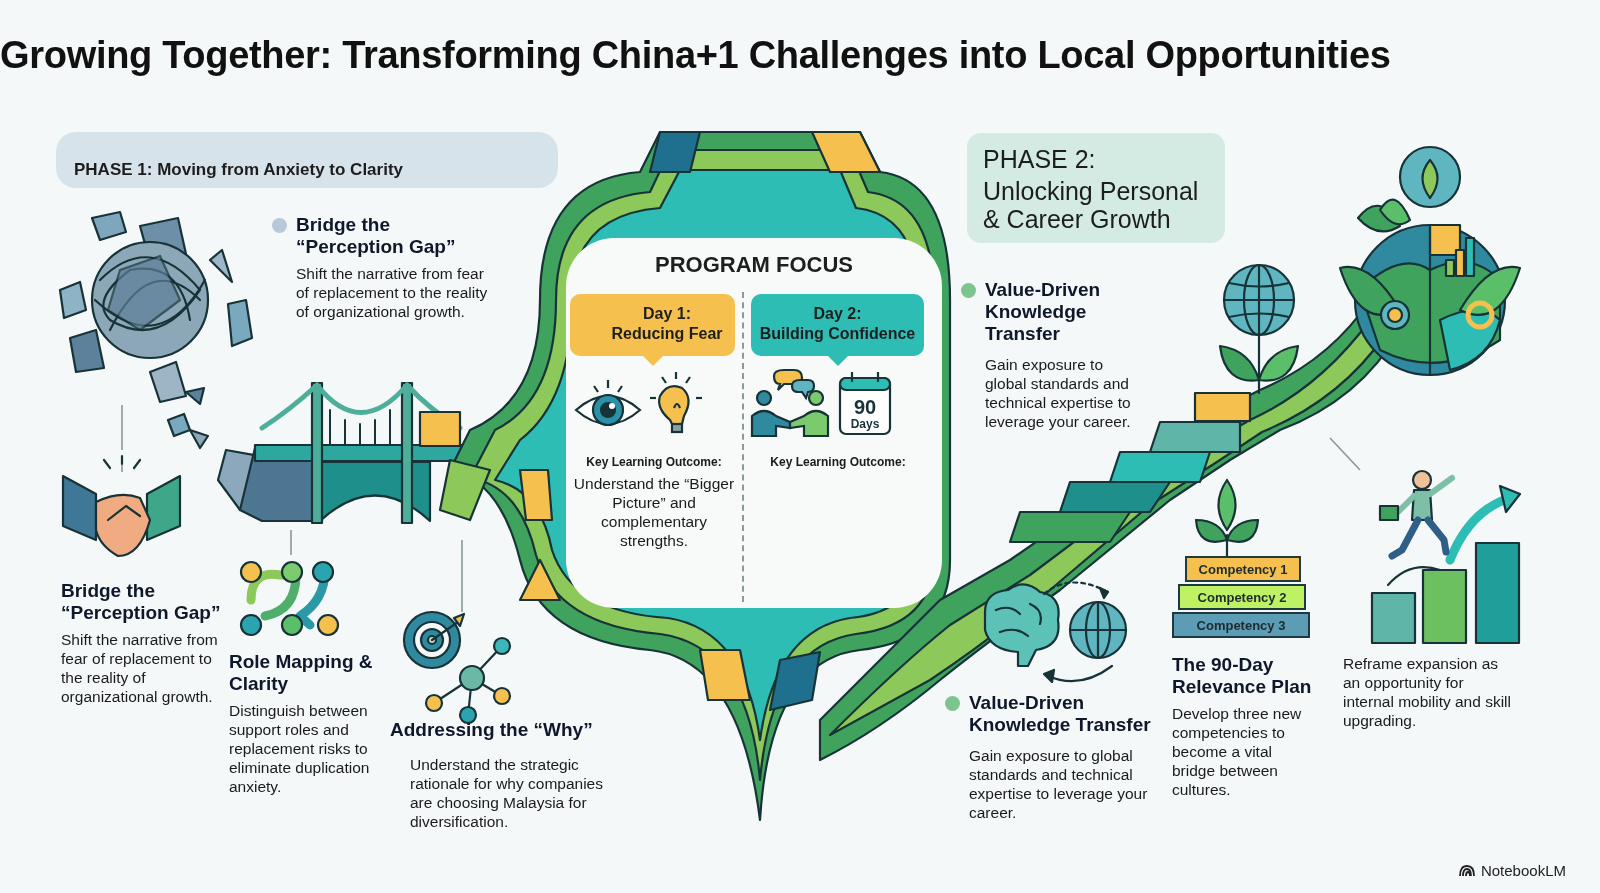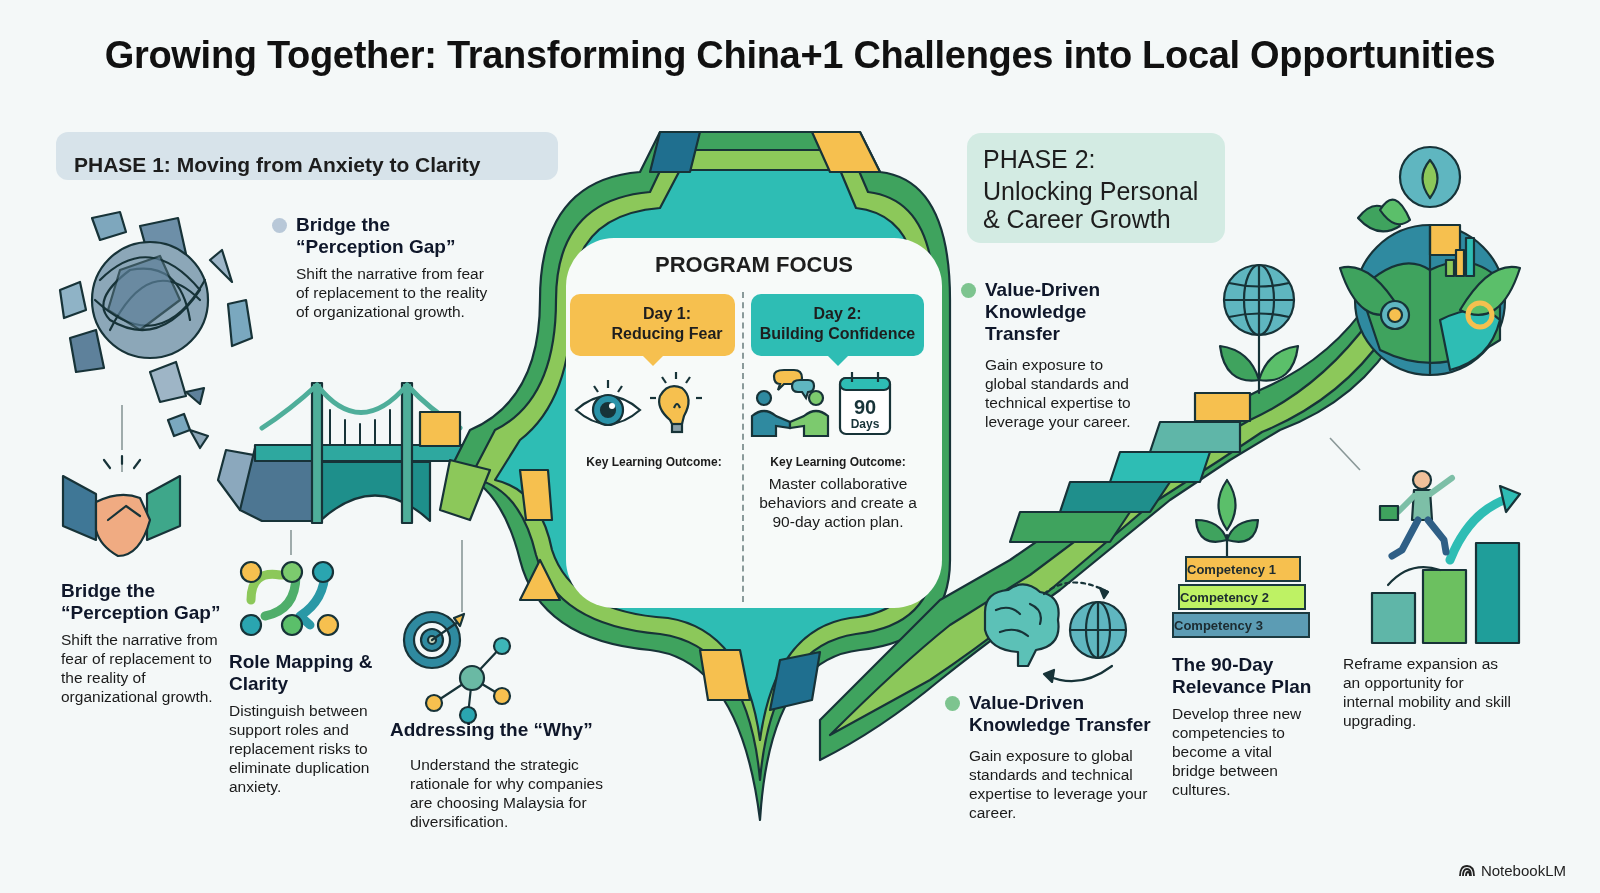--- a/index.html
+++ b/index.html
@@ -5,27 +5,27 @@
   * { box-sizing: border-box; margin: 0; padding: 0; }
   html, body { width: 1600px; height: 893px; overflow: hidden; }
   body {
     background: #f4f8f8;
     font-family: "Liberation Sans", "DejaVu Sans", sans-serif;
     color: #1a1a1a;
     position: relative;
   }
   .abs { position: absolute; }
   .title {
-    left: 0; top: 34px; width: 1600px; text-align: center;
+    left: 0; top: 34px; width: 1600px; text-align: left;
     font-size: 38px; font-weight: 700; letter-spacing: -0.3px; color: #111;
   }
   .phase1 {
     left: 56px; top: 132px; width: 502px; height: 48px;
-    background: #d7e3ea; border-radius: 12px;
-    font-size: 21px; font-weight: 700; padding: 21px 18px; color: #1d1d1d;
+    background: #d7e3ea; border-radius: 20px;
+    font-size: 17px; font-weight: 700; padding: 28px 18px; color: #1d1d1d;
   }
   .phase2 {
     left: 967px; top: 133px; width: 258px; height: 110px;
     background: #d3ebe3; border-radius: 14px;
     font-size: 25px; font-weight: 400; padding: 12px 16px; line-height: 28px; color: #1d1d1d;
   }
   .phase2 .l1 { display: block; margin-bottom: 4px; }
   .block h3 { font-size: 19px; font-weight: 700; line-height: 22px; color: #0f172a; }
   .block p { font-size: 15.5px; line-height: 19px; color: #1b1b1b; margin-top: 6px; }
   .dot { position: absolute; width: 15px; height: 15px; border-radius: 50%; left: -24px; top: 4px; }
@@ -47,21 +47,21 @@
   }
   .day1::after { border-top: 10px solid #f6c04f; }
   .day2::after { border-top: 10px solid #2ebdb4; }
   .divider { left: 742px; top: 292px; height: 310px; border-left: 2px dashed #8a9a9a; }
   .outcome { text-align: center; font-size: 15.5px; line-height: 19px; color: #1b1b1b; }
   .outcome h4 { font-size: 12px; font-weight: 700; line-height: 20px; }
   .outcome p { margin-top: 2px; }
   .out1 { left: 572px; top: 452px; width: 164px; }
   .out2 { left: 752px; top: 452px; width: 172px; }
   .comp {
-    position: absolute; height: 26px; font-size: 13px; font-weight: 700; text-align: left;
+    position: absolute; height: 26px; font-size: 13px; font-weight: 700; text-align: center;
     line-height: 24px; border: 2px solid #1c3a40; color: #1c2b30;
   }
   .brand { right: 34px; bottom: 14px; font-size: 15px; color: #222; display: flex; align-items: center; gap: 6px; }
 </style>
 </head>
 <body>
 
 <svg class="abs diagram" viewBox="0 0 1600 893" width="1600" height="893">
   <defs>
     <style>
@@ -319,24 +319,24 @@
     <rect x="90" y="10" width="50" height="12" rx="6" fill="#2ebdb4"></rect>
     <line x1="102" y1="4" x2="102" y2="14"></line>
       <line x1="128" y1="4" x2="128" y2="14"></line>
     <text x="115" y="46" text-anchor="middle" font-size="20" font-weight="700" fill="#173338" stroke="none" font-family="Liberation Sans, sans-serif">90</text>
     <text x="115" y="60" text-anchor="middle" font-size="12" font-weight="700" fill="#173338" stroke="none" font-family="Liberation Sans, sans-serif">Days</text>
   </g>
 </svg>
 
 <div class="abs outcome out1">
   <h4>Key Learning Outcome:</h4>
+  <p>Understand the “Bigger Picture” and complementary strengths.</p>
 </div>
 <div class="abs outcome out2">
   <h4>Key Learning Outcome:</h4>
-  <p>Master collaborative behaviors and create a 90-day action plan.</p>
 </div>
 
 <div class="abs phase2">
   <span class="l1">PHASE 2:</span>
   <span>Unlocking Personal &amp; Career Growth</span>
 </div>
 
 <div class="abs block" style="left:985px;top:279px;width:160px;">
   <span class="dot" style="background:#7dc48f;"></span>
   <h3>Value-Driven Knowledge Transfer</h3>

